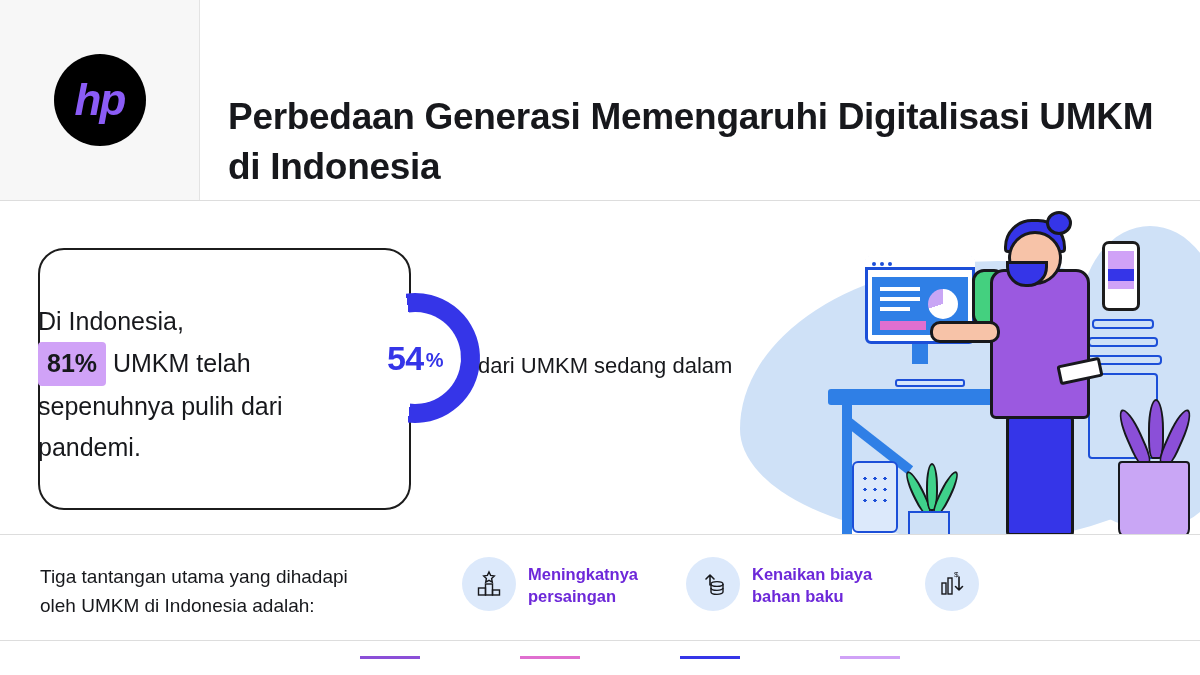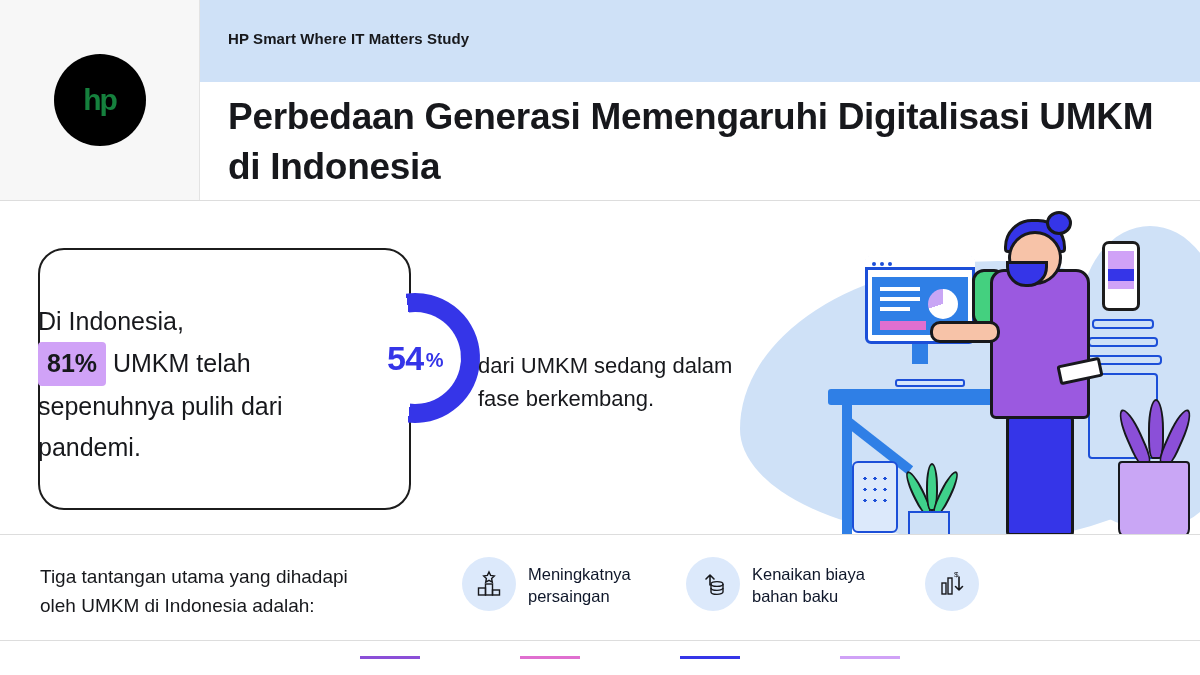--- a/index.html
+++ b/index.html
@@ -24,25 +24,25 @@
     position: absolute; left: 0; top: 0;
     width: 200px; height: 200px;
     background: #f7f7f7;
     display: flex; align-items: center; justify-content: center;
     border-right: 1px solid #e3e3e3;
   }
   .hp-logo {
     width: 92px; height: 92px;
     border-radius: 50%;
     background: #000;
-    color: #15803d;
+    color: #8b5cf6;
     display: flex; align-items: center; justify-content: center;
     font-family: "Liberation Sans", sans-serif;
-    font-weight: 700; 
-    font-size: 30px;
+    font-weight: 700; font-style: italic;
+    font-size: 44px;
     letter-spacing: -2px;
   }
   .header-strip {
     position: absolute; left: 200px; top: 0;
     width: 1000px; height: 82px;
     background: #cfe1f7;
   }
   .header-strip .study-label {
     position: absolute; left: 28px; top: 30px;
     font-size: 15px; font-weight: 700; color: #17181c;
@@ -200,21 +200,21 @@
     font-size: 19px; line-height: 1.5; color: #17181c;
   }
   .chal-item { position: absolute; top: 22px; display: flex; align-items: flex-start; gap: 12px;}
   .chal-icon {
     width: 54px; height: 54px; border-radius: 50%;
     background: #dce9fb;
     display: flex; align-items: center; justify-content: center;
     flex: 0 0 auto;
   }
   .chal-label {
-    font-size: 16.5px; font-weight: 400; line-height: 1.35; color:#0f172a;
+    font-size: 16.5px; font-weight: 700; line-height: 1.35; color:#6d28d9;
     padding-top: 6px; width: 150px;
   }
   .chal-1 { left: 462px; }
   .chal-2 { left: 686px; }
   .chal-3 { left: 925px; }
   .chal-3 .chal-label { width: 185px; }
 
   .bottom-rule { position: absolute; left: 0; top: 640px; width: 1200px; height: 1px; background: #dddddd;}
   .bottom-bar { position: absolute; left: 0; top: 641px; width: 1200px; height: 34px; background: #ffffff;}
   .bb-seg { position: absolute; top: 15px; height: 3px;}
@@ -224,23 +224,20 @@
   .bb-4 { left: 840px; width: 60px; background:#d0a2f7;}
 </style>
 </head>
 <body>
 
 <div class="page">
 
   <div class="header">
     <div class="logo-box">
       <div class="hp-logo">hp</div>
-    </div>
-    <div class="header-strip">
-      <div class="study-label">HP Smart Where IT Matters Study</div>
     </div>
     <div class="header-title">Perbedaan Generasi Memengaruhi Digitalisasi UMKM di Indonesia</div>
   </div>
   <div class="header-rule"></div>
 
   <div class="middle">
     <div class="blob blob-1"></div>
     <div class="blob blob-2"></div>
 
     <div class="illus">
@@ -302,21 +299,20 @@
 
     <div class="donut-wrap">
       <div class="donut" style="background: conic-gradient(rgb(53, 53, 232) 0deg, rgb(53, 53, 232) 194.4deg, rgb(255, 255, 255) 194.4deg, rgb(255, 255, 255) 360deg);"></div>
       <div class="donut-label">
         <span class="donut-num">54</span>
         <span class="donut-pct">%</span>
       </div>
     </div>
     <div class="growth-text">
       <span>dari UMKM sedang dalam</span><br>
-      <span>fase berkembang.</span>
     </div>
   </div>
   <div class="mid-rule"></div>
 
   <div class="challenges">
     <div class="chal-intro">
       <span>Tiga tantangan utama yang dihadapi</span><br>
       <span>oleh UMKM di Indonesia adalah:</span>
     </div>
 

